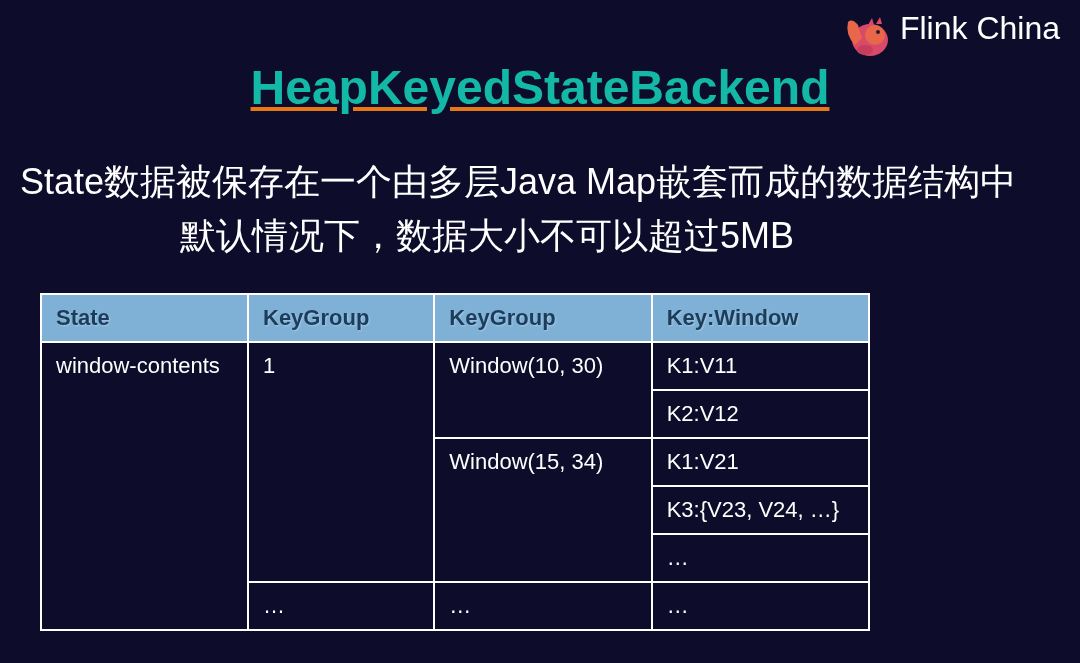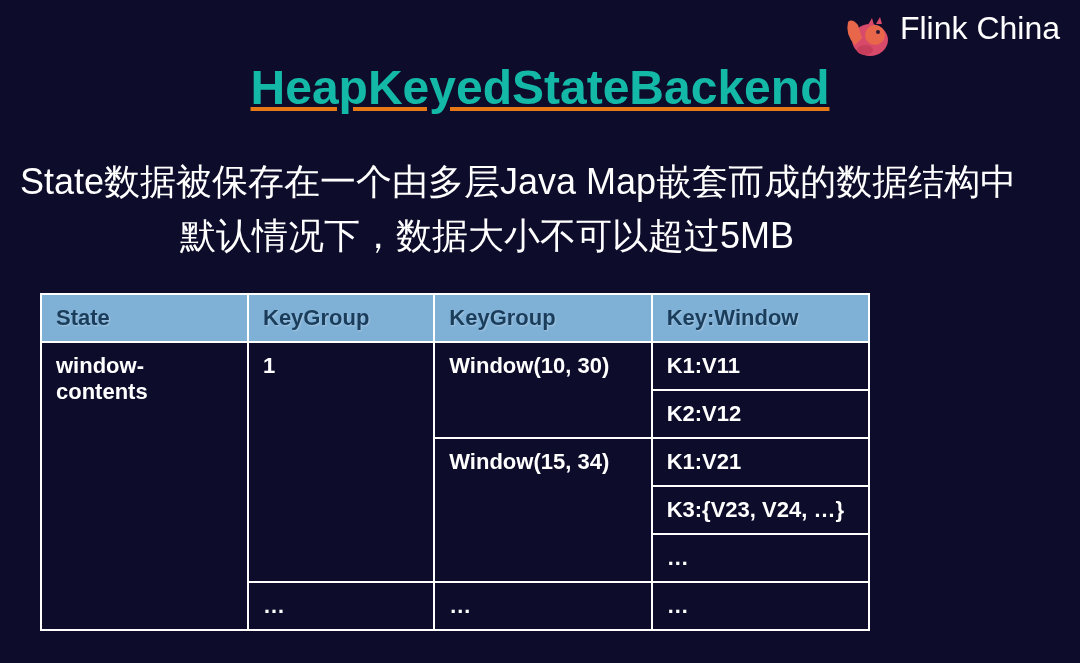--- a/index.html
+++ b/index.html
@@ -62,21 +62,20 @@
     table {
       border-collapse: collapse;
       width: 100%;
     }
     th, td {
       border: 2px solid white;
       padding: 10px 14px;
       font-size: 22px;
       text-align: left;
       vertical-align: top;
-      font-weight: bold;
     }
     th {
       background-color: #7fb0d6;
       color: #1a3d5c;
       font-weight: bold;
       text-shadow: 1px 1px 2px rgba(255,255,255,0.3);
     }
     td {
       background-color: transparent;
       color: white;

